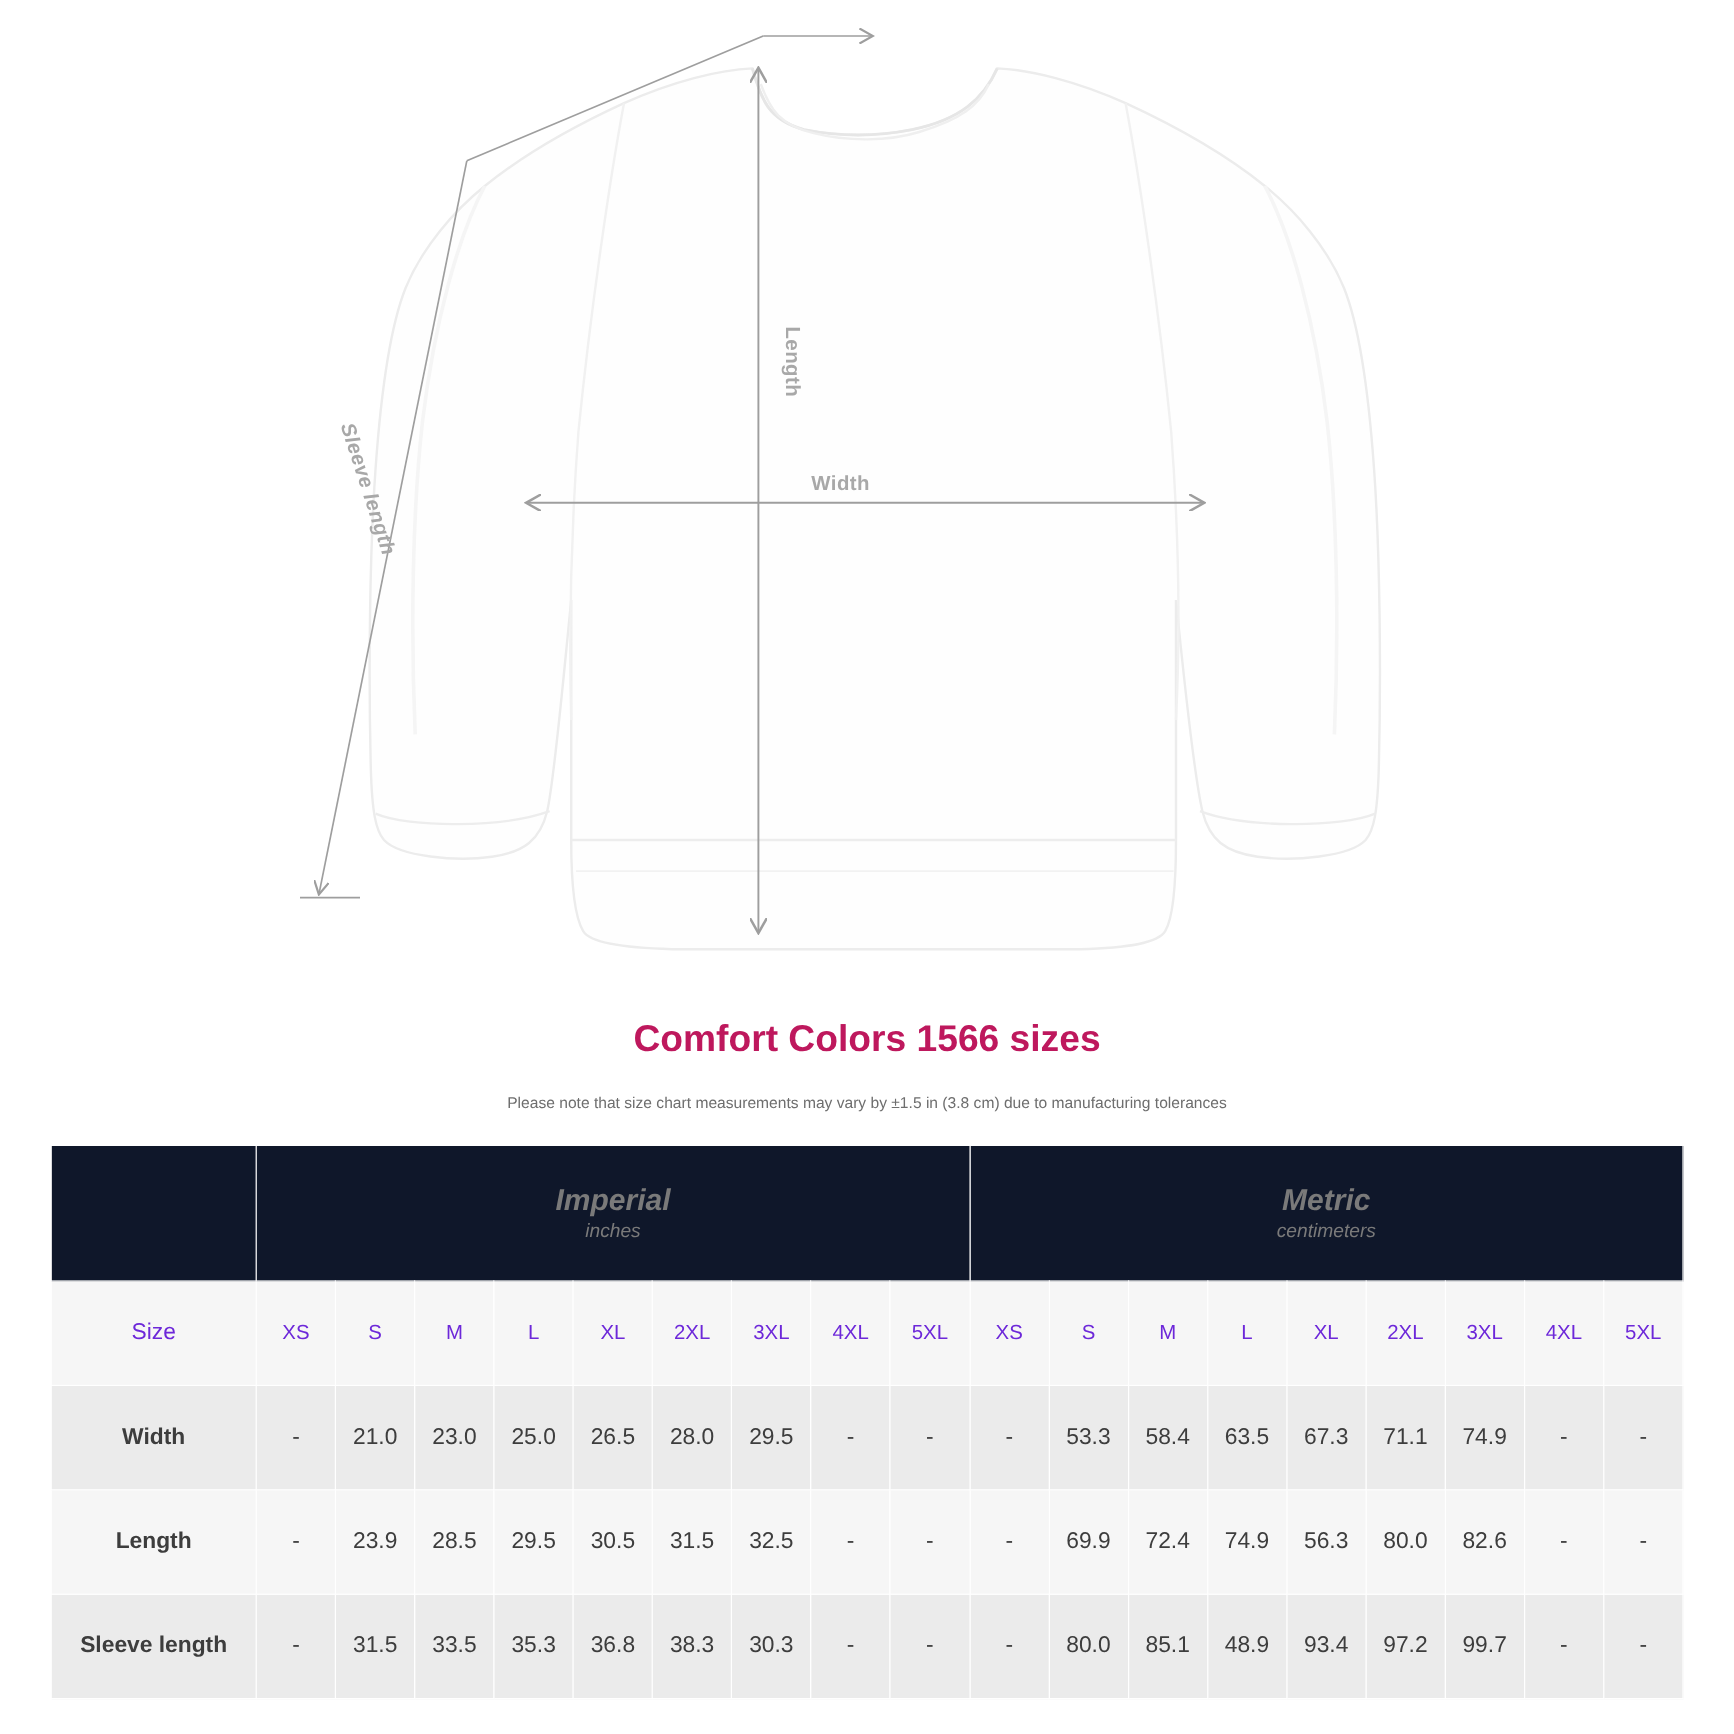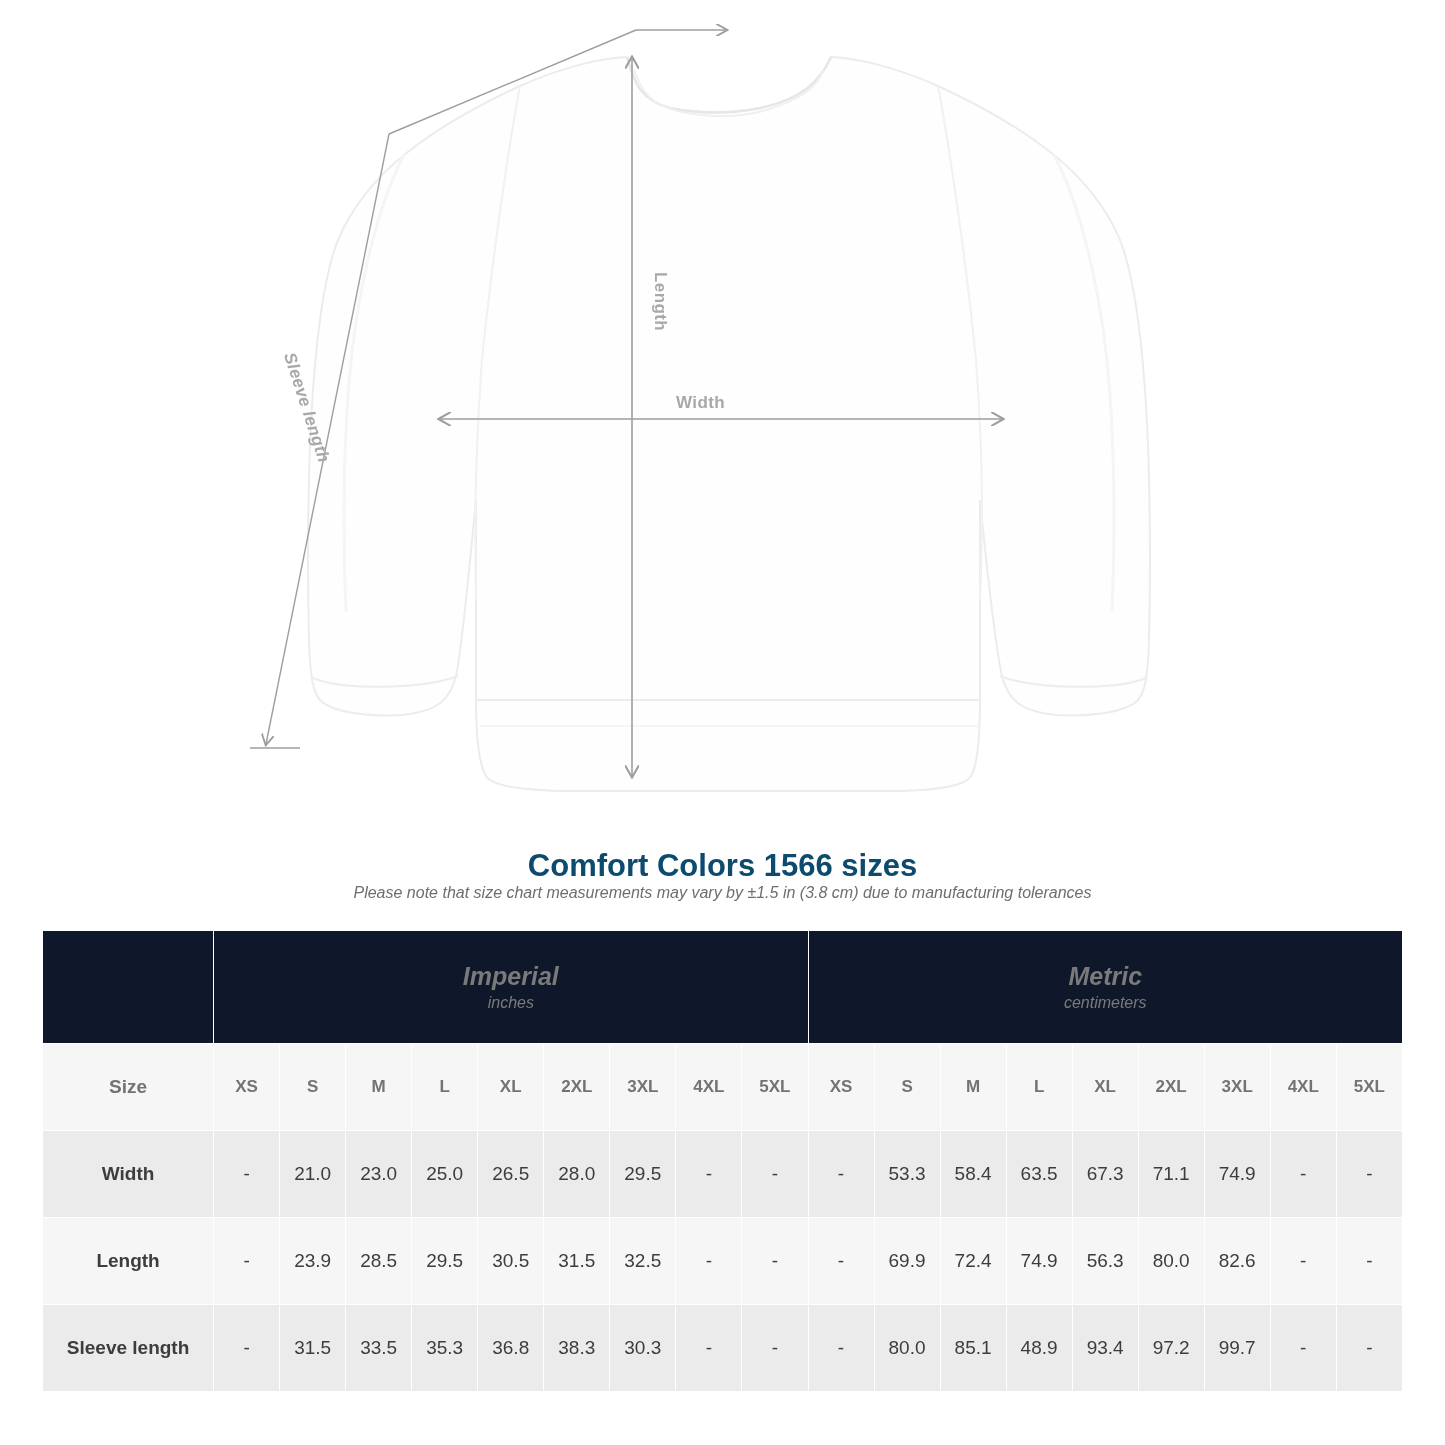--- a/index.html
+++ b/index.html
@@ -58,26 +58,25 @@
   }
 
   
   .title-block {
     text-align: center;
     margin-top: 18px;
   }
   .chart-title {
     font-size: 31px;
     font-weight: bold;
-    color: #0c4a6e;
-    margin: 0 0 0 0;
+    color: #be185d;
+    margin: 0 0 27px 0;
   }
   .chart-note {
-    font-size: 16px;
-    font-style: italic;
+    font-size: 13px;
     color: #6e6e6e;
     margin: 0;
   }
 
   
   .table-wrap {
     margin: 28px 42px 0 42px;
   }
   table.size-table {
     border-collapse: collapse;
@@ -108,22 +107,22 @@
     font-size: 16px;
     font-style: italic;
     color: #7a7a7a;
     margin-top: 4px;
   }
   
   tr.size-row td {
     background: #f6f6f6;
     height: 84px;
     font-size: 17px;
-    font-weight: bold;
-    color: #737373;
+    font-weight: normal;
+    color: #6d28d9;
   }
   tr.size-row td.rowhead {
     background: #f6f6f6;
     font-size: 19px;
   }
   
   tr.data-row td {
     height: 84px;
     font-size: 19px;
     color: #3d3d3d;

